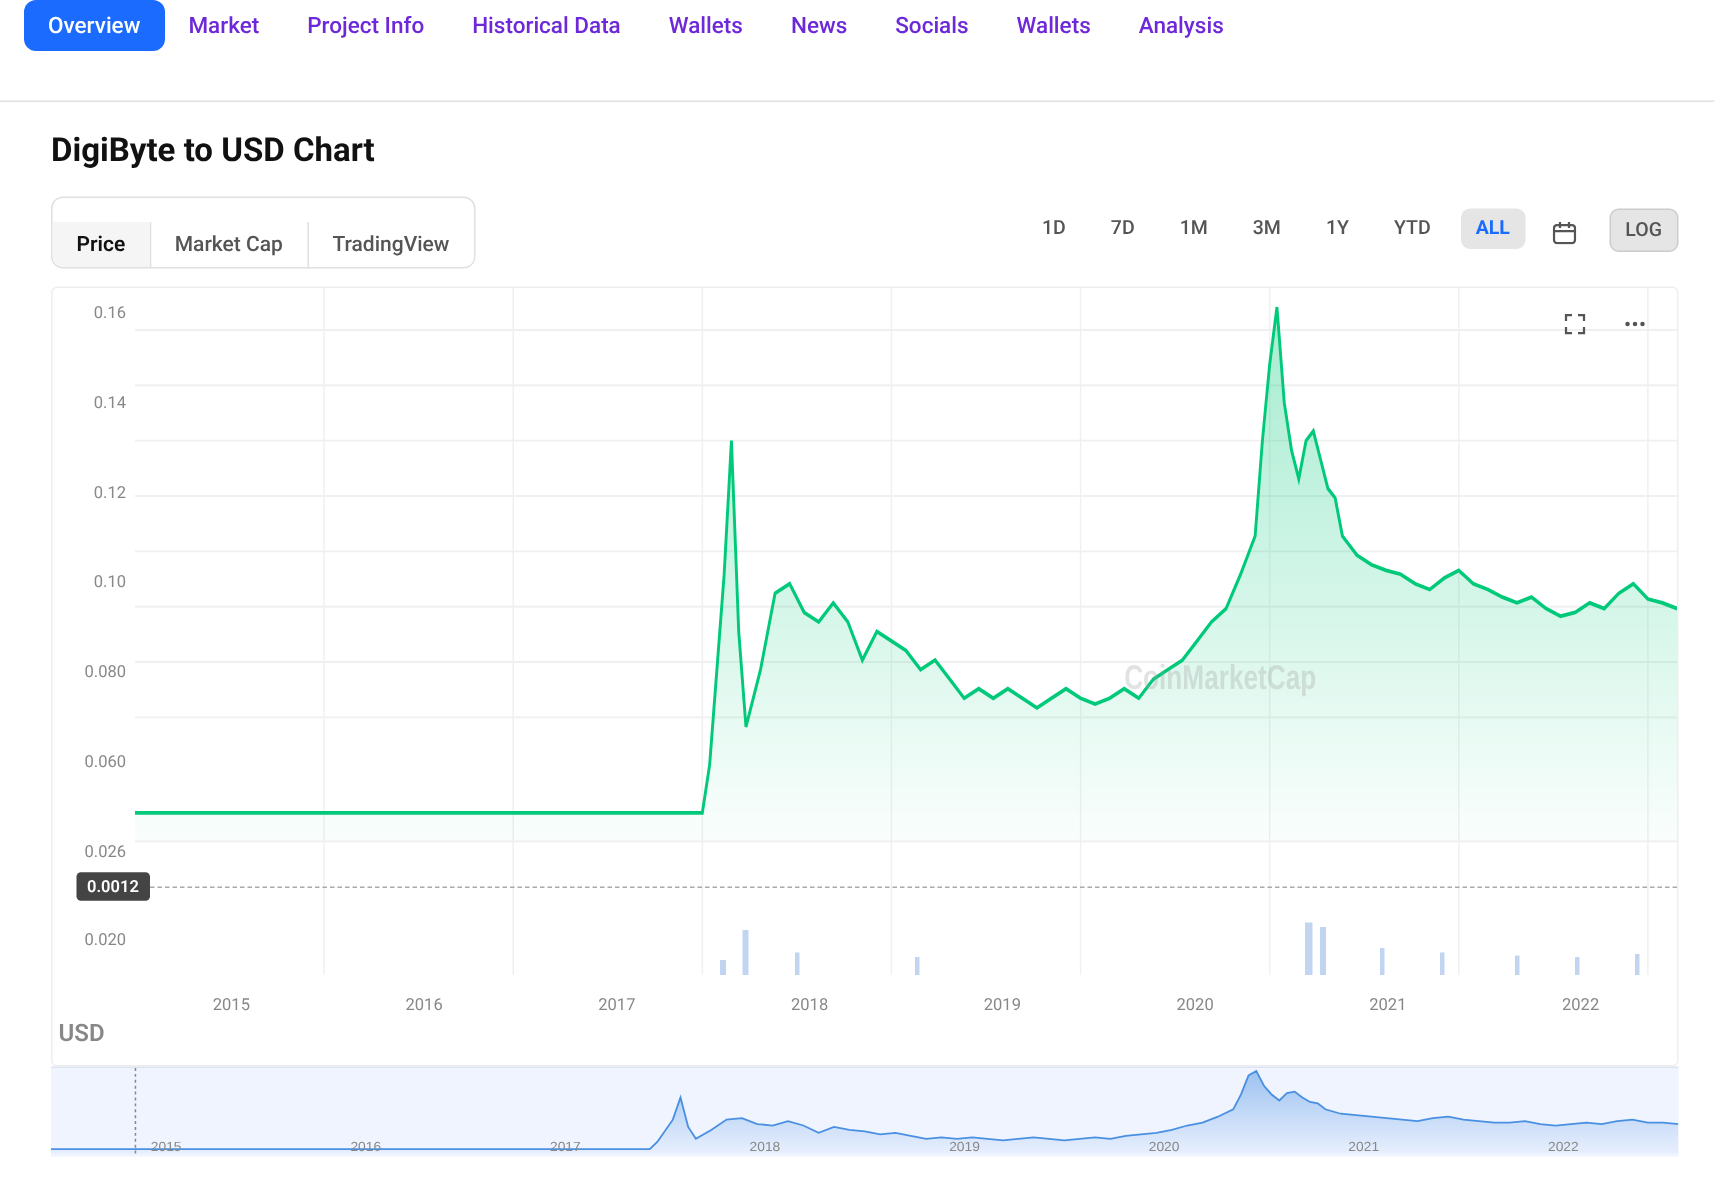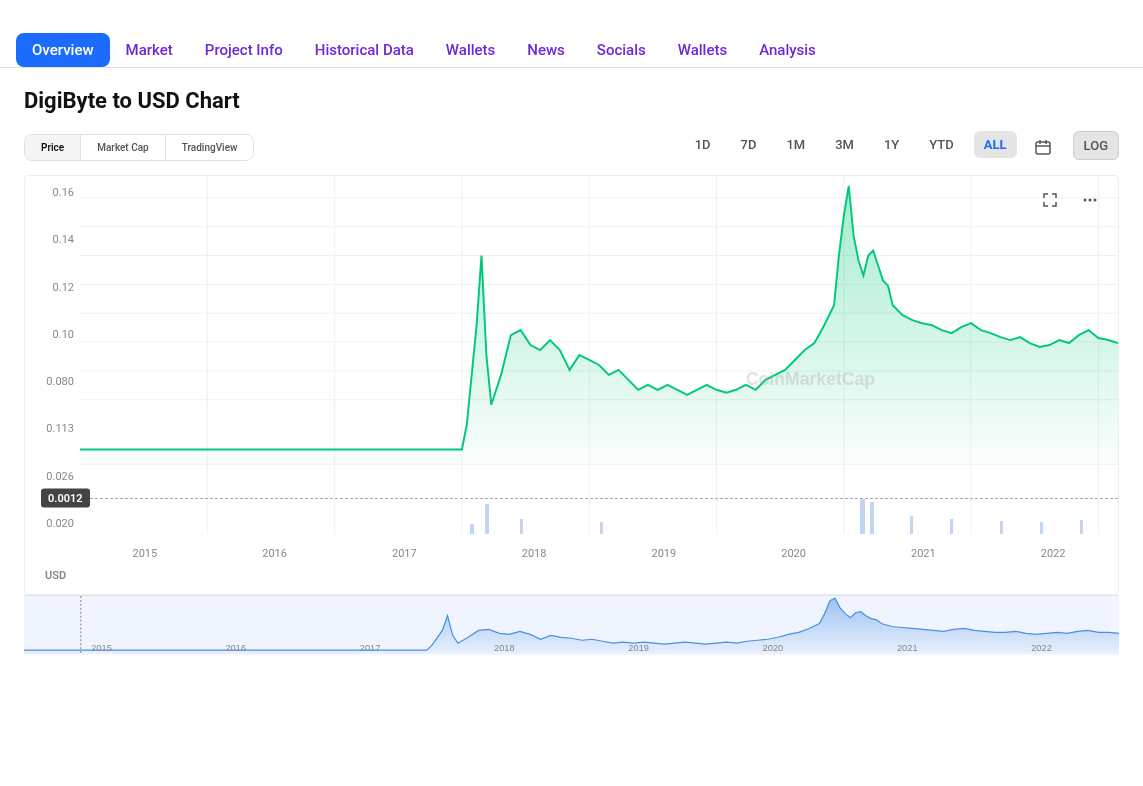--- a/index.html
+++ b/index.html
@@ -1,49 +1,50 @@
 <!DOCTYPE html>
 <html><head>
   <meta charset="utf-8">
   <style>
     * { margin: 0; padding: 0; box-sizing: border-box; }
     body { font-family: -apple-system, BlinkMacSystemFont, 'Segoe UI', Roboto, sans-serif; background: #fff; color: #333; width: 1143px; }
 
     
     .nav-bar {
-      display: flex; align-items: flex-end; gap: 0;
+      display: flex; align-items: flex-start; gap: 0;
       padding: 0 16px; height: 68px;
       border-bottom: 1px solid #e0e0e0;
     }
     .nav-item {
       padding: 8px 16px; font-size: 15px; font-weight: 500;
       color: #6d28d9; cursor: pointer; white-space: nowrap;
       border-radius: 6px;
     }
     .nav-item.active {
       background: #1b6bff; color: #fff; border-radius: 8px;
     }
 
     
     .chart-section {
-      padding: 20px 24px 10px 24px;
+      padding: 20px 24px 10px 34px;
     }
     .chart-title {
       font-size: 22px; font-weight: 700; color: #111; margin-bottom: 18px;
     }
     .chart-controls {
       display: flex; justify-content: space-between; align-items: center; margin-bottom: 12px;
     }
     .chart-tabs {
       display: flex; border: 1px solid #e0e0e0; border-radius: 8px; overflow: hidden;
     }
     .chart-tab {
-      padding: 7px 16px; font-size: 10px; font-weight: 500;
+      padding: 7px 16px; font-size: 14px; font-weight: 500;
       color: #555; cursor: pointer; background: #fff;
       border-right: 1px solid #e0e0e0;
+      margin-top: 16px;
     }
     .chart-tab:last-child { border-right: none; }
     .chart-tab.active { background: #f5f5f5; color: #111; font-weight: 600; }
 
     .time-controls {
       display: flex; align-items: flex-start; gap: 10px;
     }
     .time-btn {
       padding: 6px 10px; font-size: 13px; color: #555;
       cursor: pointer; border-radius: 6px; font-weight: 500;
@@ -56,21 +57,21 @@
     }
     .icon-btn {
       width: 32px; height: 32px; display: flex; align-items: center; justify-content: center;
       cursor: pointer; border-radius: 6px; color: #555;
     }
 
     
     .chart-wrapper {
       position: relative;
       width: 100%;
-      height: 420px;
+      height: 520px;
       border: 1px solid #eee;
       border-radius: 4px;
       overflow: hidden;
       background: #fff;
     }
 
     .chart-top-icons {
       position: absolute; top: 8px; right: 12px;
       display: flex; gap: 8px; z-index: 10;
     }
@@ -94,22 +95,22 @@
     .x-axis {
       position: absolute; bottom: 30px; left: 55px; right: 0;
       display: flex; justify-content: space-around;
       padding: 4px 0;
     }
     .x-label {
       font-size: 11px; color: #888;
     }
 
     .usd-label {
-      position: absolute; bottom: 12px; left: 20px;
-      font-size: 11px; color: #888; font-weight: 600; margin-top: 20px;
+      position: absolute; bottom: 12px; left: 4px;
+      font-size: 16px; color: #888; font-weight: 600; margin-top: 20px;
     }
 
     
     .price-badge {
       position: absolute;
       left: 16px; top: 50%;
       transform: translateY(-50%);
       background: #444; color: #fff;
       font-size: 11px; font-weight: 600;
       padding: 3px 7px; border-radius: 3px;
@@ -205,21 +206,21 @@
           </svg>
         </div>
       </div>
 
       <div class="y-axis">
         <span class="y-label">0.16</span>
         <span class="y-label">0.14</span>
         <span class="y-label">0.12</span>
         <span class="y-label">0.10</span>
         <span class="y-label">0.080</span>
-        <span class="y-label">0.113</span>
+        <span class="y-label">0.060</span>
         <span class="y-label">0.026</span>
         <span class="y-label">0.020</span>
         <span class="y-label"></span>
       </div>
 
       <div class="price-badge" style="top: 77%;">0.0012</div>
 
       <div class="ref-line" style="top: 77%;"></div>
 
       <div class="chart-svg-area">

